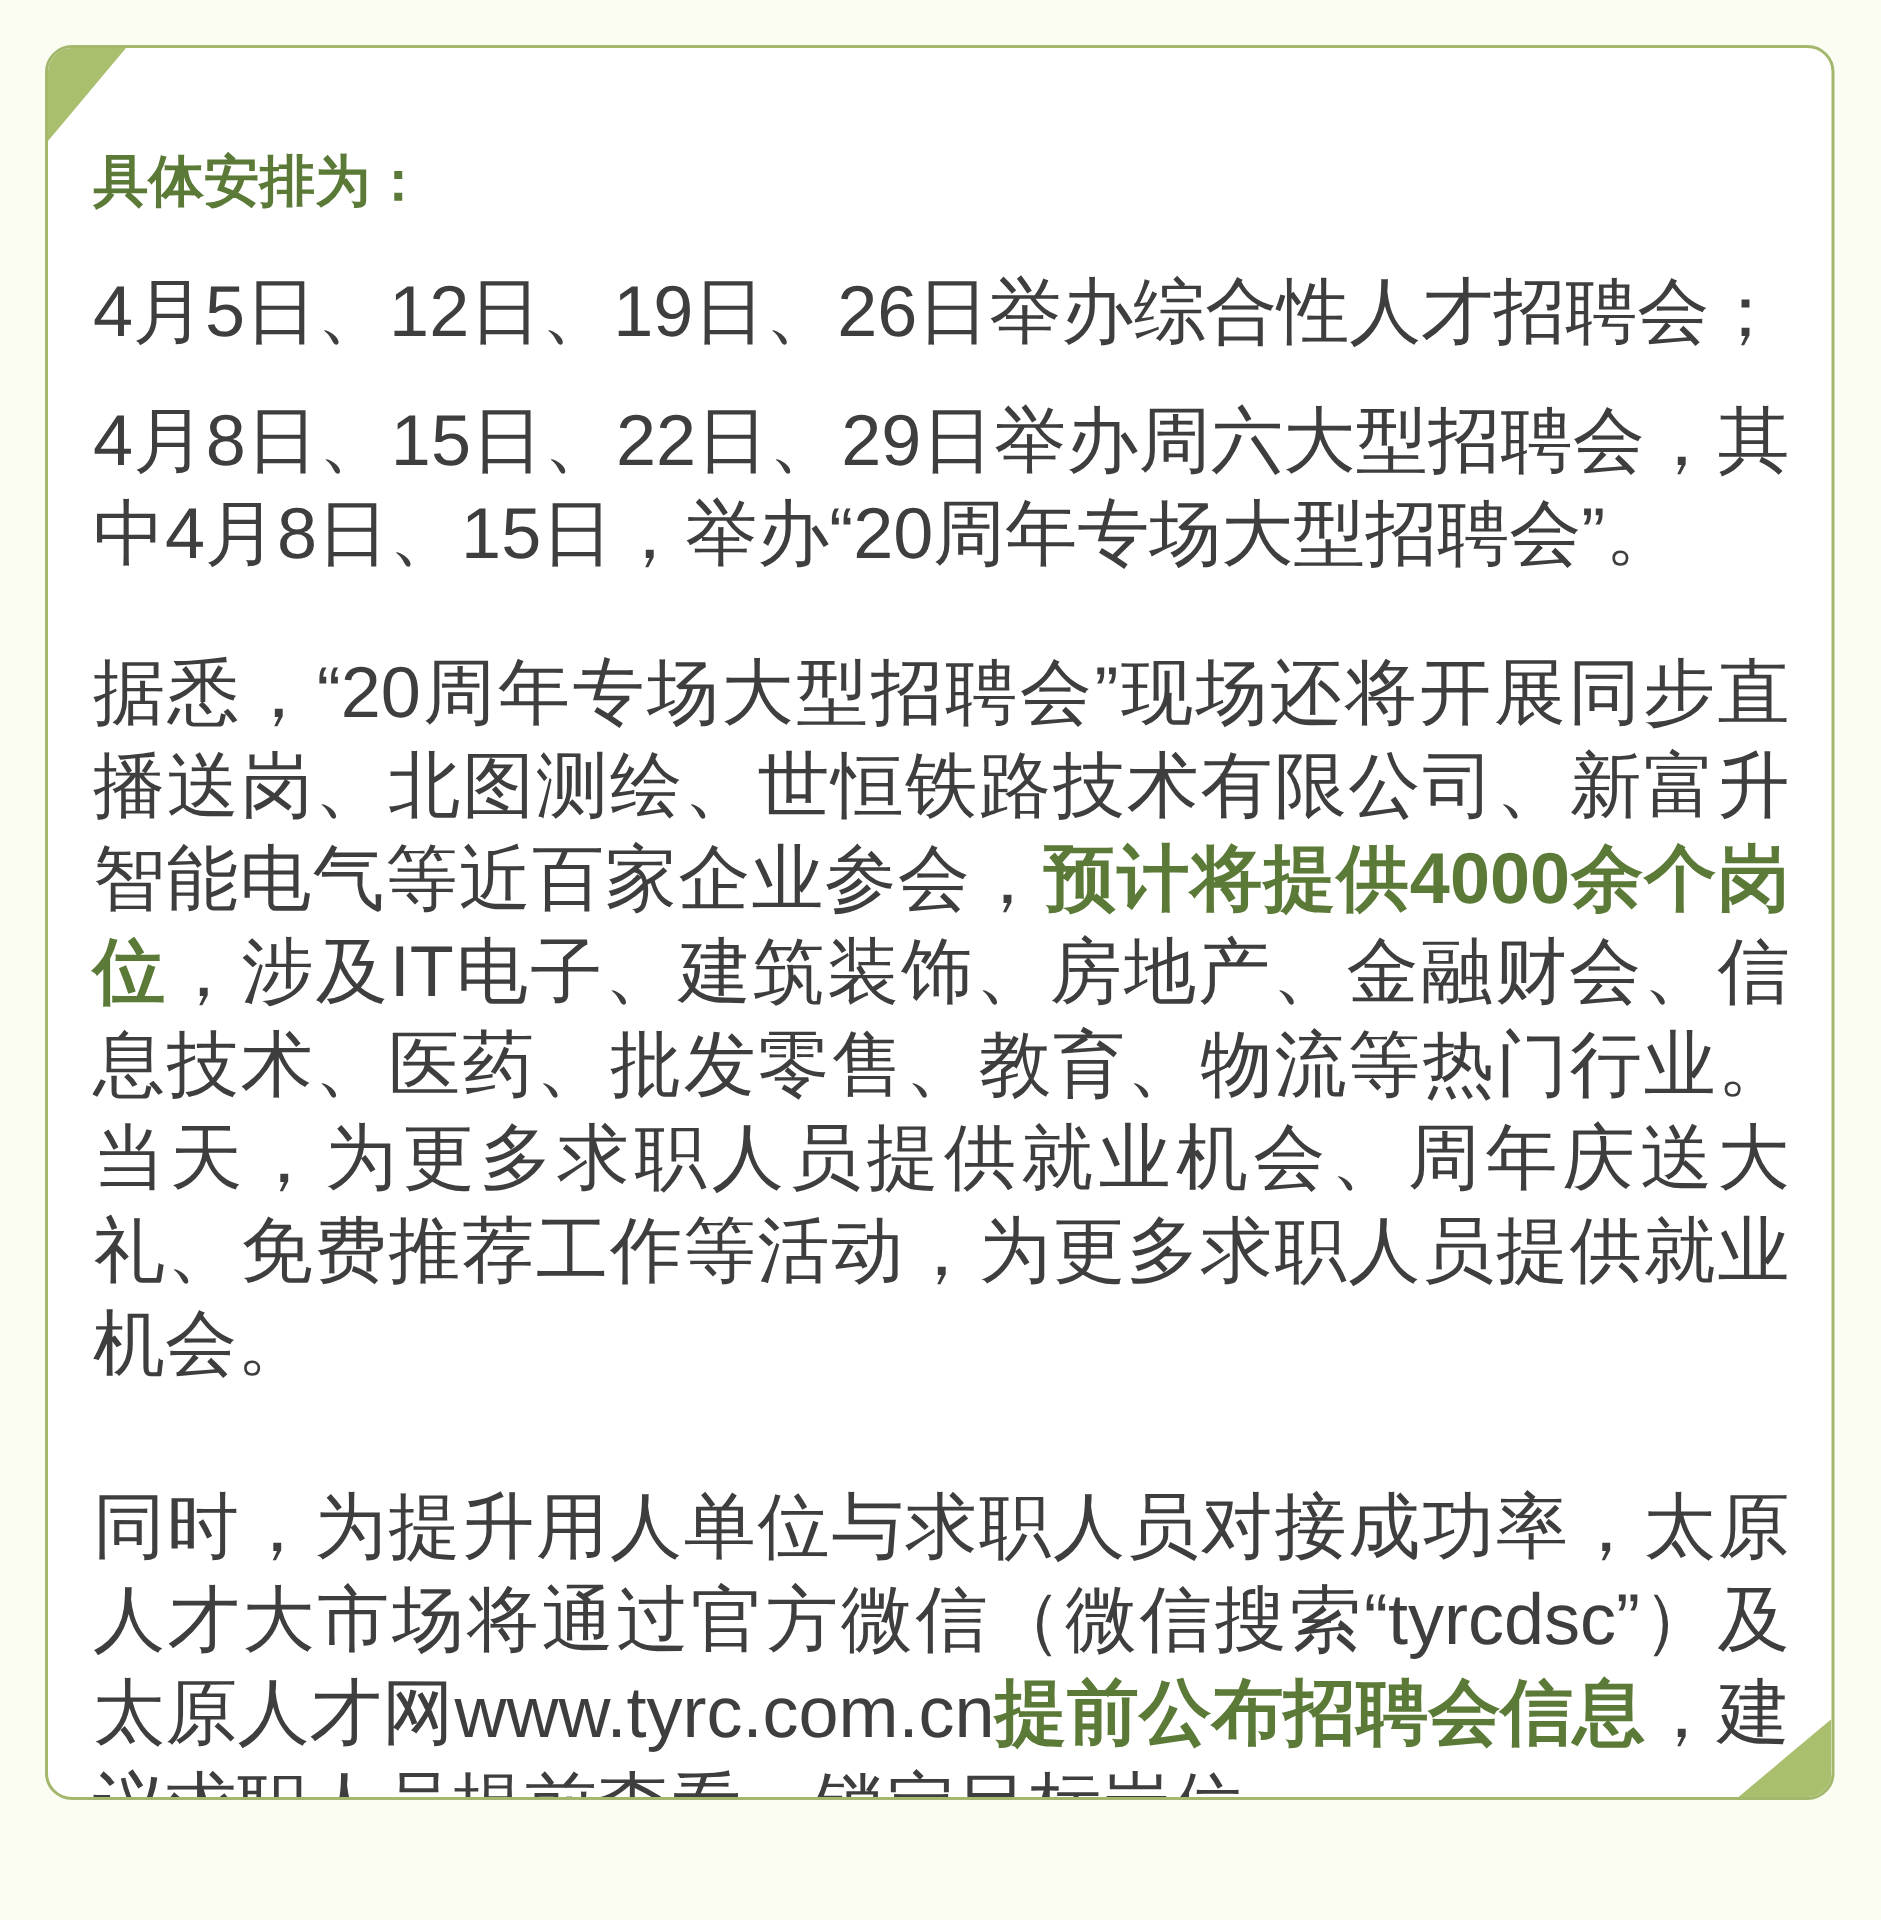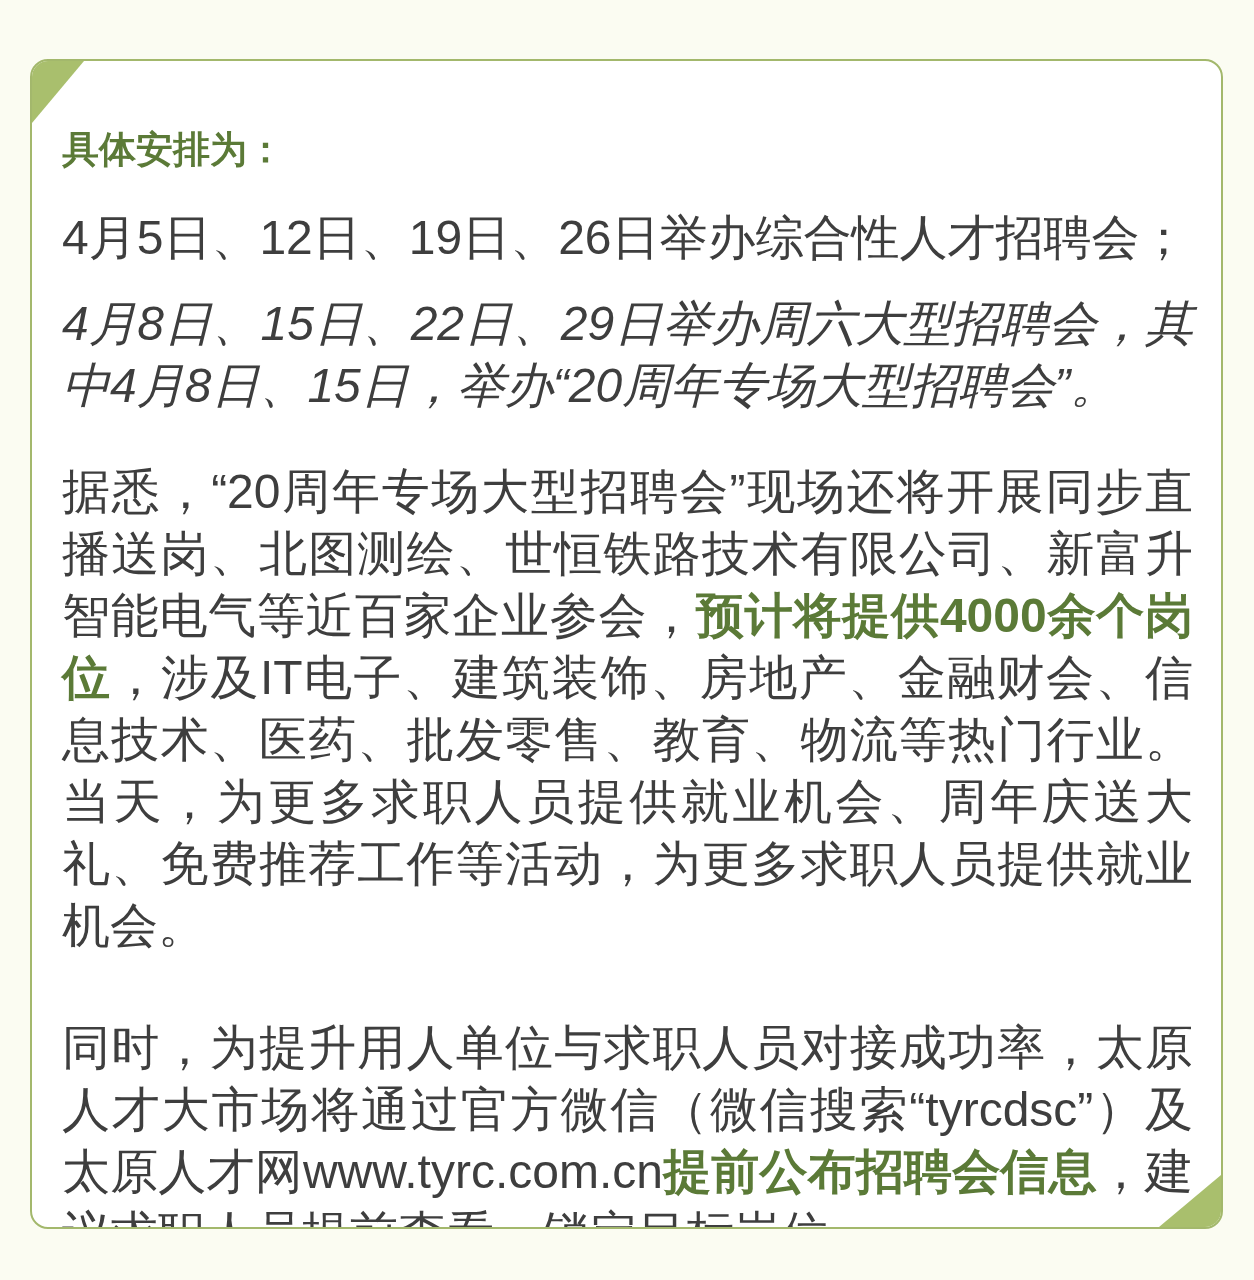--- a/index.html
+++ b/index.html
@@ -20,21 +20,20 @@
   }
   .card{
     position:absolute;
     left:30px; top:30px;
     width:1193px; height:1170px;
     background:var(--card-bg);
     border:2px solid var(--border);
     border-radius:18px;
     overflow:hidden;
     padding:58px 28px 0 30px;
-    margin-top:29px;
   }
   .corner{
     position:absolute;
     background:var(--accent);
   }
   .corner.tl{
     top:0; left:0;
     width:52px; height:62px;
     clip-path:polygon(0 0,100% 0,0 100%);
   }
@@ -52,21 +51,21 @@
   }
   .para{
     font-size:48px;
     line-height:62px;
     color:var(--ink);
     text-align:justify;
     text-justify:inter-ideograph;
     word-break:break-all;
   }
   .para.spacing-s{margin-bottom:24px;}
-  .para.spacing-m{margin-bottom:44px;font-style:italic;}
+  .para.spacing-m{margin-bottom:44px;}
   .para.spacing-l{margin-bottom:60px;}
   .para.spacing-none{margin-bottom:0;}
   .hl{
     color:var(--green);
     font-weight:bold;
   }
 </style>
 </head>
 <body>
 

